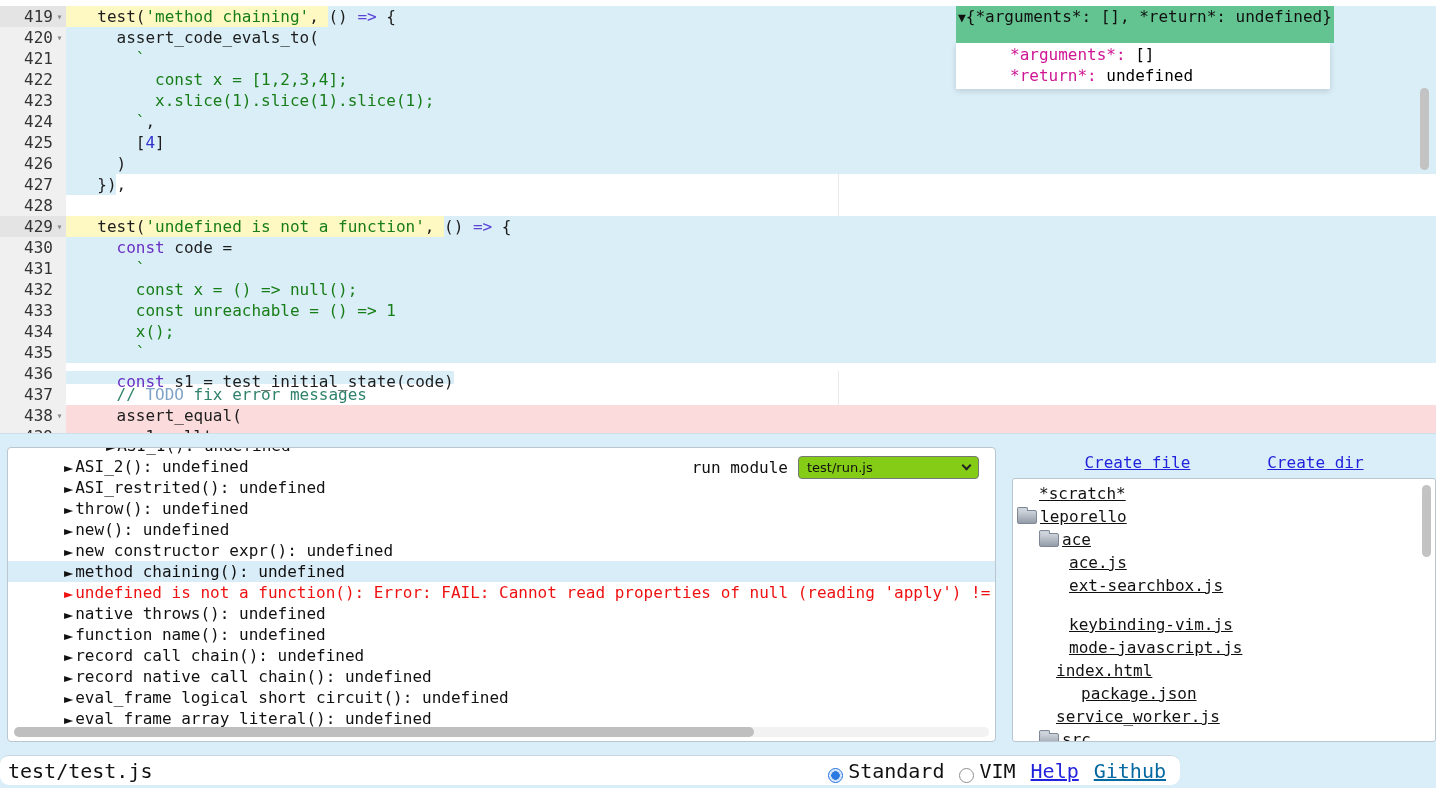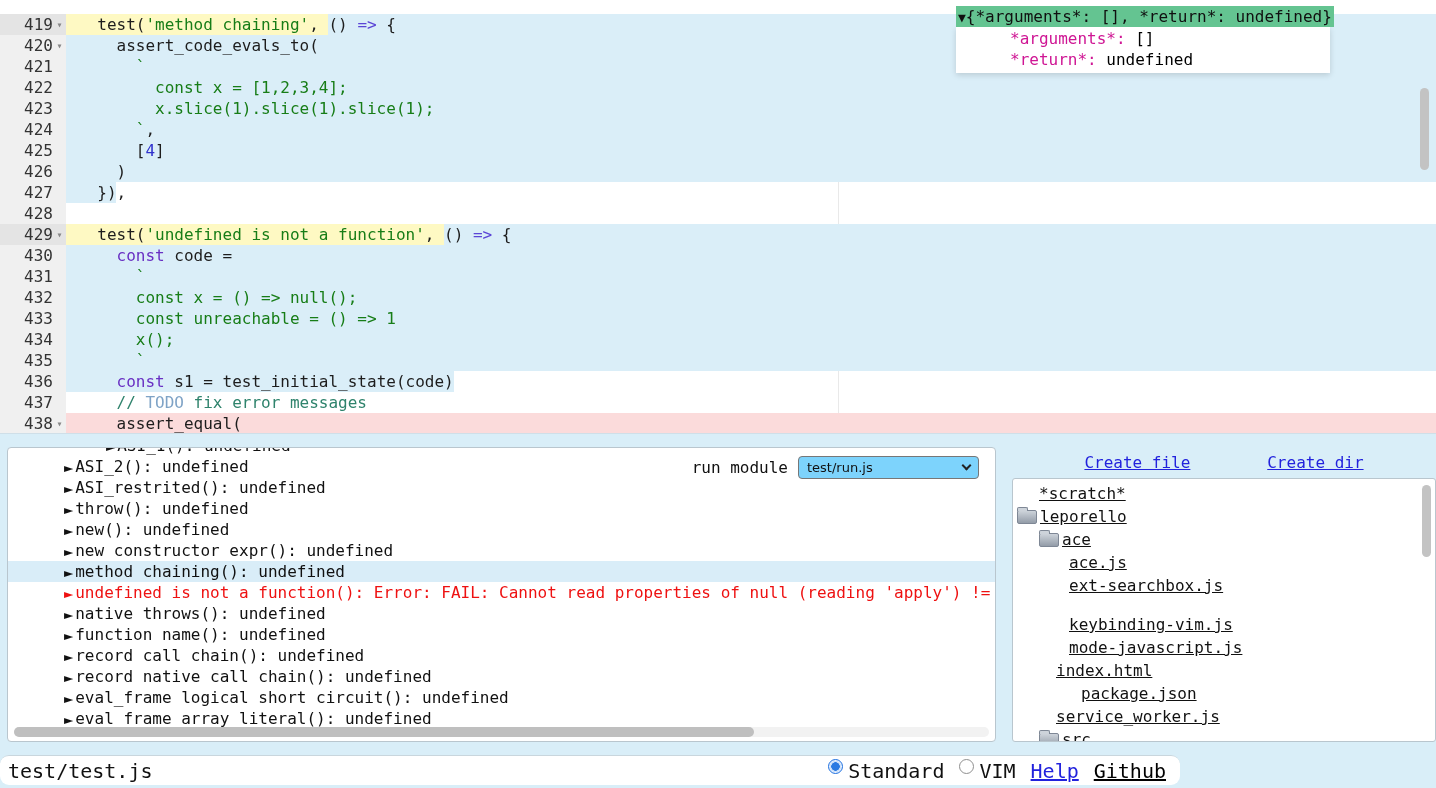--- a/index.html
+++ b/index.html
@@ -6,49 +6,49 @@
   html,body { width:1436px; height:788px; overflow:hidden; }
   body {
     background:#d9eef8;
     font-family:"DejaVu Sans Mono", monospace;
     position:relative;
   }
   
   .editor {
     position:absolute; top:0; left:0; width:1436px; height:434px;
     background:#fff; overflow:hidden; border-bottom:1px solid #cfdfe8;
-    padding-top:14px;
+    padding-top:6px;
   }
   .row { display:flex; height:21px; line-height:21px; font-size:16px; white-space:pre; }
   .ln { flex:0 0 66px; background:#f0f0f0; color:#333; display:flex; }
   .ln .num { flex:1; text-align:right; }
   .ln .fold { width:13px; font-size:10px; color:#888; text-align:center; line-height:21px; }
   .active .ln { background:#e4e4e4; }
   .code {
     flex:1; padding-left:12px; position:relative;
     background:linear-gradient(90deg, transparent 0 772px, #e9e9e9 772px 773px, transparent 773px);
   }
   .frame > .code { background:#daeef8; }
   .err   > .code { background:#fbdbdb; }
   .active> .code { display:flex; background:#fef9c3; }
   .active .fill { flex:1; background:#daeef8; }
   .p427 > .code { background:linear-gradient(90deg,#daeef8 0 50px, transparent 50px 772px, #e9e9e9 772px 773px, transparent 773px); }
-  .p436 > .code { background:linear-gradient(90deg,#daeef8 0 388px, transparent 388px 772px, #e9e9e9 772px 773px, transparent 773px); }
+  .p436 > .code { background:linear-gradient(90deg,#daeef8 0 388px, transparent 388px 772px, #e9e9e9 772px 773px, transparent 773px);margin-top:8px; }
   .d  { color:#1d1d1d; }
   .s  { color:#177d17; }
   .k  { color:#6930c3; }
   .a  { color:#5b45d6; }
   .n  { color:#3032cd; }
   .cm { color:#2f836c; }
   .td { color:#7fa3c6; }
   
   .tooltip { position:absolute; top:6px; left:956px; width:382px; z-index:5; }
   .tt-head {
     display:inline-block; background:#64c491; color:#101010;
-    height:21px; line-height:21px; font-size:16px; padding:0 2px;
+    height:37px; line-height:21px; font-size:16px; padding:0 2px;
   }
   .tt-caret { font-size:13px; }
   .tt-body {
     background:#fff; width:374px; padding:1px 0 3px 9px;
     box-shadow:0 2px 6px rgba(0,0,0,0.15);
   }
   .tt-row { height:21px; line-height:21px; font-size:16px; white-space:pre;margin-left:45px; }
   .tt-key { color:#cf1694; }
   .editor-sb {
     position:absolute; right:7px; top:88px; width:9px; height:82px;
@@ -61,21 +61,21 @@
   }
   .rrow { height:21px; line-height:21px; font-size:16px; white-space:pre; padding-left:56px; color:#111; }
   .rrow.sel  { background:#d9edf8; }
   .rrow.fail { color:#ee1111; }
   .rrow.partial { height:8px; overflow:hidden; padding-left:98px; }
   .rrow.partial .rinner { display:block; margin-top:-13px; }
   .tri { font-family:"DejaVu Sans", sans-serif; font-size:12px; margin-right:2px; }
   .runmod { position:absolute; top:8px; right:16px; display:flex; align-items:center; gap:10px; background:#fff; }
   .runmod-label { font-size:16px; color:#111; }
   .select {
-    width:181px; height:23px; border:1px solid #777; border-radius:4px; background:#7dd3fc;
+    width:181px; height:23px; border:1px solid #777; border-radius:4px; background:#84cc16;
     display:flex; align-items:center; padding:0 8px;
     font-family:"DejaVu Sans", sans-serif; font-size:13px; color:#111;
   }
   .select .val { flex:1; }
   .chev { width:7px; height:7px; border-right:2px solid #222; border-bottom:2px solid #222; transform:rotate(45deg); margin-top:-4px; }
   .hscroll {
     position:absolute; left:6px; right:6px; bottom:4px; height:10px;
     background:#f2f2f2; border-radius:5px;
   }
   .hthumb { width:740px; height:10px; background:#bfbfbf; border-radius:5px; }
@@ -103,28 +103,28 @@
   }
   .tree-sb { position:absolute; right:4px; top:6px; width:9px; height:72px; background:#c3c3c3; border-radius:5px; }
   
   .statusbar {
     position:absolute; left:0; bottom:3px; width:1180px; height:30px;
     background:#fff; border-top:1px solid #c9d6dd;
     display:flex; align-items:center; justify-content:space-between;
     padding:0 14px 0 8px; font-size:20px; color:#111;border-radius:9px;
   }
   .sb-right { display:flex; align-items:center; gap:15px; }
-  .mode { display:flex; align-items:flex-start; gap:5px; cursor:pointer; }
+  .mode { display:flex; align-items:flex-end; gap:5px; cursor:pointer; }
   .radio { width:15px; height:15px; border-radius:50%; border:1px solid #8f8f8f; background:#fff; }
   .radio.on {
     border:1px solid #1c6fe0;
     background:radial-gradient(circle,#2a7ae2 0 4px,#cfe2fa 4.5px 5.5px,#eaf2fd 6px);
   }
   .lblue   { color:#2222dd; text-decoration:underline; cursor:pointer; }
-  .lpurple { color:#000000; text-decoration:underline; cursor:pointer; }
+  .lpurple { color:#0369a1; text-decoration:underline; cursor:pointer; }
 </style>
 </head>
 <body>
 
 <div class="editor">
   <div id="editor-lines">
       <div class="row active"><div class="ln"><span class="num">419</span><span class="fold">▾</span></div><div class="code"><span class="pre"><span class="d">  test(</span><span class="s">'method chaining'</span><span class="d">, </span></span><span class="fill"><span class="d">() </span><span class="a">=&gt;</span><span class="d"> {</span></span></div></div>
       <div class="row frame"><div class="ln"><span class="num">420</span><span class="fold">▾</span></div><div class="code"><span class="d">    assert_code_evals_to(</span></div></div>
       <div class="row frame"><div class="ln"><span class="num">421</span><span class="fold"></span></div><div class="code"><span class="d">      </span><span class="s">`</span></div></div>
       <div class="row frame"><div class="ln"><span class="num">422</span><span class="fold"></span></div><div class="code"><span class="d">        </span><span class="s">const x = [1,2,3,4];</span></div></div>

